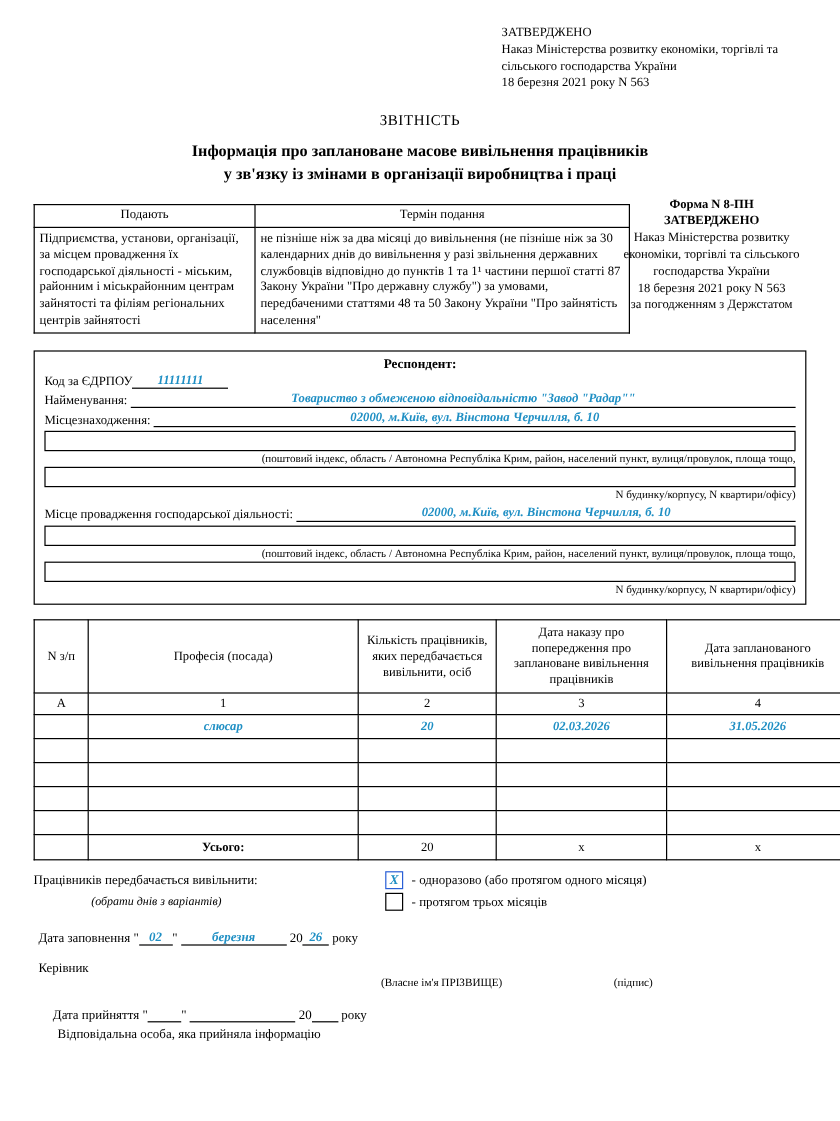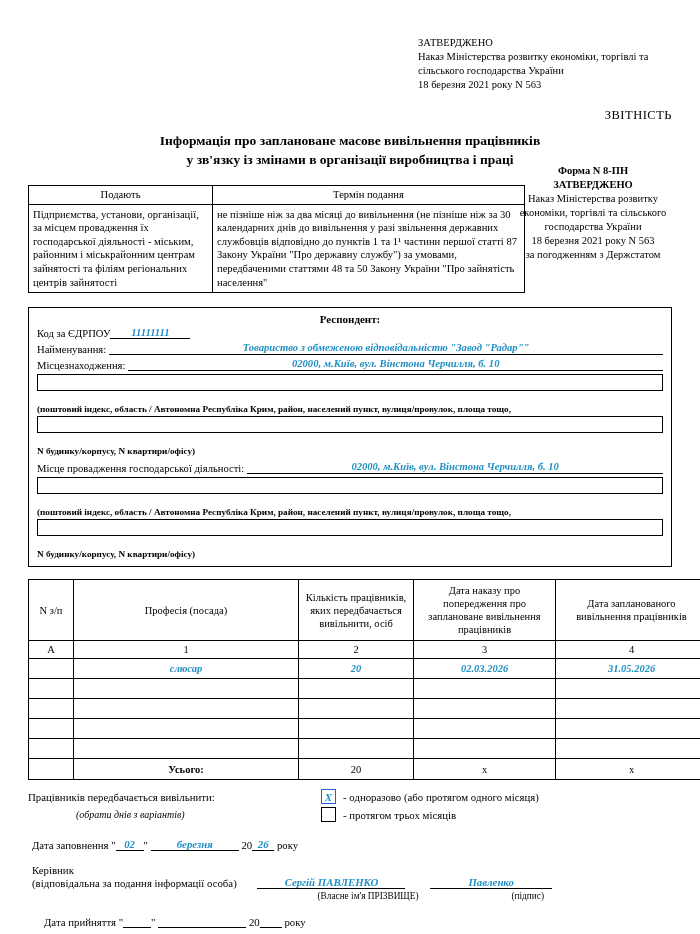--- a/index.html
+++ b/index.html
@@ -13,32 +13,32 @@
     font-family: "Liberation Serif", serif;
     color: #000000;
     position: relative;
     overflow: hidden;
   }
   .page {
     position: relative;
     width: 700px;
     height: 934px;
     box-sizing: border-box;
-    padding: 36px 28px 10px 28px;
+    padding: 21px 28px 10px 28px;
   }
   .approve-block {
     margin-left: 390px;
     font-size: 10.5px;
     line-height: 14px;
   }
   .approve-block div { white-space: nowrap; }
   .approve-block .wrap { white-space: normal; width: 258px; }
 
   .doc-title {
-    text-align: right;
+    text-align: center;
     font-size: 12.5px;
     letter-spacing: 0.5px;
     margin-top: 16px;
   }
   .doc-heading {
     text-align: center;
     font-weight: bold;
     font-size: 13.5px;
     line-height: 19px;
     margin-top: 8px;
@@ -91,24 +91,23 @@
     border-bottom: 1px solid #000;
     text-align: center;
     color: #1f8fc4;
     font-style: italic;
     font-weight: bold;
     font-size: 10.6px;
     line-height: 13px;
     margin-left: 3px;
   }
   .caption {
-    text-align: left;
+    text-align: right;
     font-size: 9.2px;
-    margin-top: 13px;
-    font-weight: bold;
+    margin-top: 1px;
   }
   .emptyline {
     border: 1px solid #000;
     height: 15px;
     margin-top: 3px;
   }
   .emptyline2 {
     border: 1px solid #000;
     height: 15px;
     margin-top: 2px;
@@ -331,25 +330,20 @@
     <div class="line-row" style="margin-top:16px;margin-left:4px">
       <span>Дата заповнення "</span><span class="ul" style="width:28px">02</span><span>"</span>
       <span class="ul" style="width:88px">березня</span>
       <span>20</span><span class="ul" style="width:22px">26</span>
       <span>року</span>
     </div>
 
     <div style="margin-top:13px;margin-left:4px">
       <span>Керівник</span>
     </div>
-    <div style="margin-left:4px">
-      <span>(відповідальна за подання інформації особа)</span>
-      <span class="ul" style="width:148px;margin-left:18px">Сергій ПАВЛЕНКО</span>
-      <span class="ul" style="width:122px;margin-left:22px">Павленко</span>
-    </div>
     <div style="margin-left:266px">
       <span class="sig-caption" style="width:148px">(Власне ім'я ПРІЗВИЩЕ)</span>
       <span class="sig-caption" style="width:122px;margin-left:22px">(підпис)</span>
     </div>
 
 
     <div style="margin-top:15px;margin-left:16px">
       <span>Дата прийняття "</span><span class="ul black" style="width:28px"></span><span>"</span>
       <span class="ul black" style="width:88px"></span>
       <span>20</span><span class="ul black" style="width:22px"></span>

